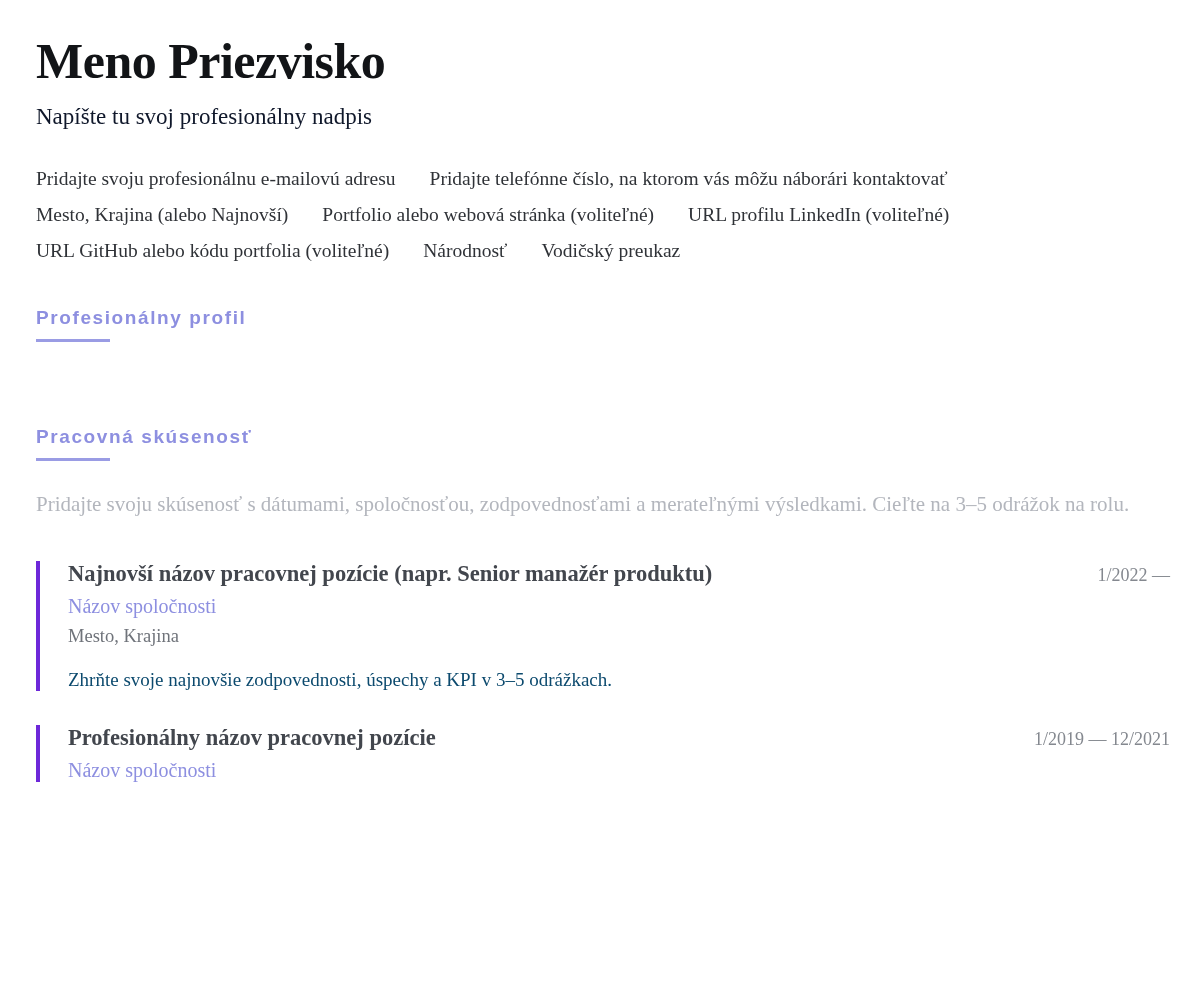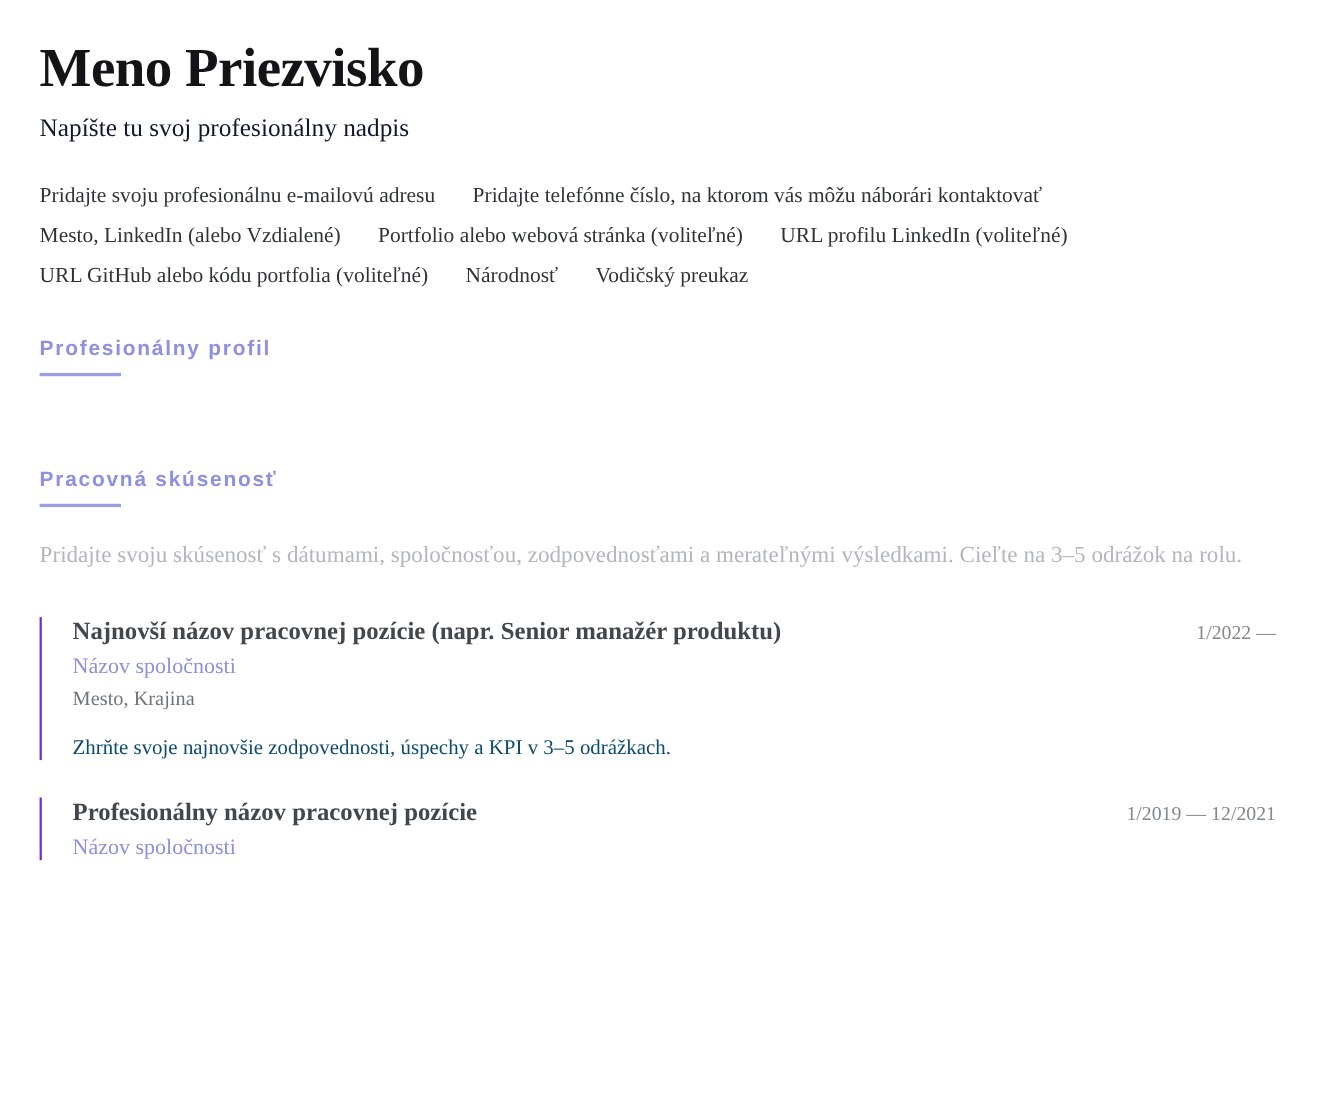--- a/index.html
+++ b/index.html
@@ -8,21 +8,21 @@
     background: #ffffff;
   }
   body {
     width: 1200px;
     height: 1000px;
     overflow: hidden;
     font-family: "Liberation Serif", serif;
     color: #2f3237;
   }
   .page {
-    padding: 34px 40px 0 36px;
+    padding: 34px 30px 0 36px;
     box-sizing: border-box;
     width: 1200px;
   }
   
   .name {
     font-family: "Liberation Serif", serif;
     font-weight: bold;
     font-size: 50px;
     line-height: 1.1;
     letter-spacing: -0.5px;
@@ -80,21 +80,21 @@
     line-height: 1.62;
     color: #b3b6bd;
     margin: 0;
     max-width: 1120px;
   }
   .spacer-lg { height: 58px; }
   .spacer-md { height: 40px; }
 
   
   .job {
-    border-left: 2px solid #6d28d9;
+    border-left: 4px solid #6d28d9;
     padding: 0 0 0 28px;
     margin-bottom: 34px;
   }
   .job-head {
     display: flex;
     align-items: baseline;
     justify-content: space-between;
   }
   .job-title {
     font-family: "Liberation Serif", serif;
@@ -132,21 +132,21 @@
 
   <h1 class="name">Meno Priezvisko</h1>
   <div class="headline">Napíšte tu svoj profesionálny nadpis</div>
 
   <div class="contact-block">
     <div class="contact-row">
       <span class="contact-item">Pridajte svoju profesionálnu e-mailovú adresu</span>
       <span class="contact-item">Pridajte telefónne číslo, na ktorom vás môžu náborári kontaktovať</span>
     </div>
     <div class="contact-row">
-      <span class="contact-item">Mesto, LinkedIn (alebo Vzdialené)</span>
+      <span class="contact-item">Mesto, Krajina (alebo Najnovší)</span>
       <span class="contact-item">Portfolio alebo webová stránka (voliteľné)</span>
       <span class="contact-item">URL profilu LinkedIn (voliteľné)</span>
     </div>
     <div class="contact-row">
       <span class="contact-item">URL GitHub alebo kódu portfolia (voliteľné)</span>
       <span class="contact-item">Národnosť</span>
       <span class="contact-item">Vodičský preukaz</span>
     </div>
   </div>
 

